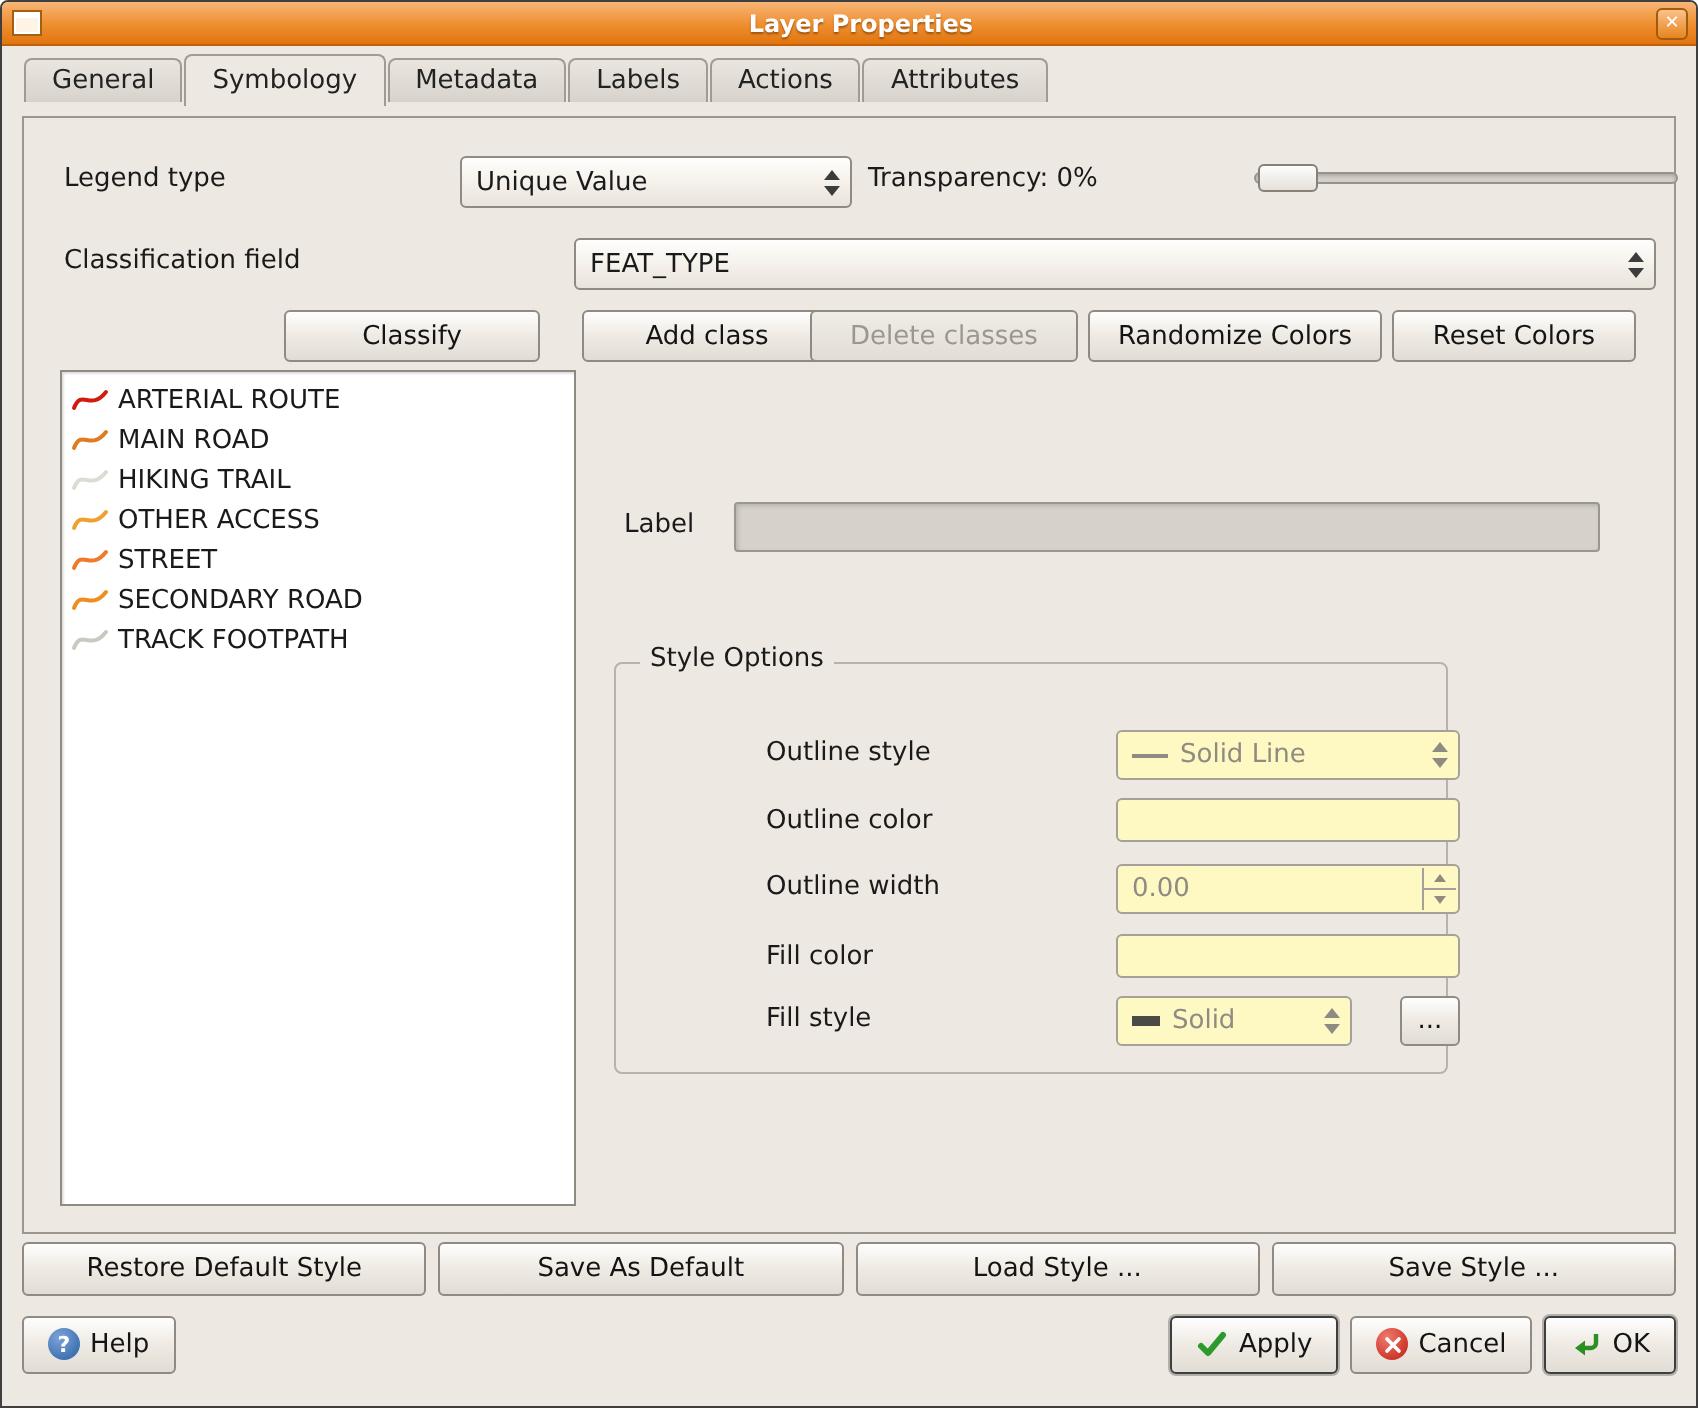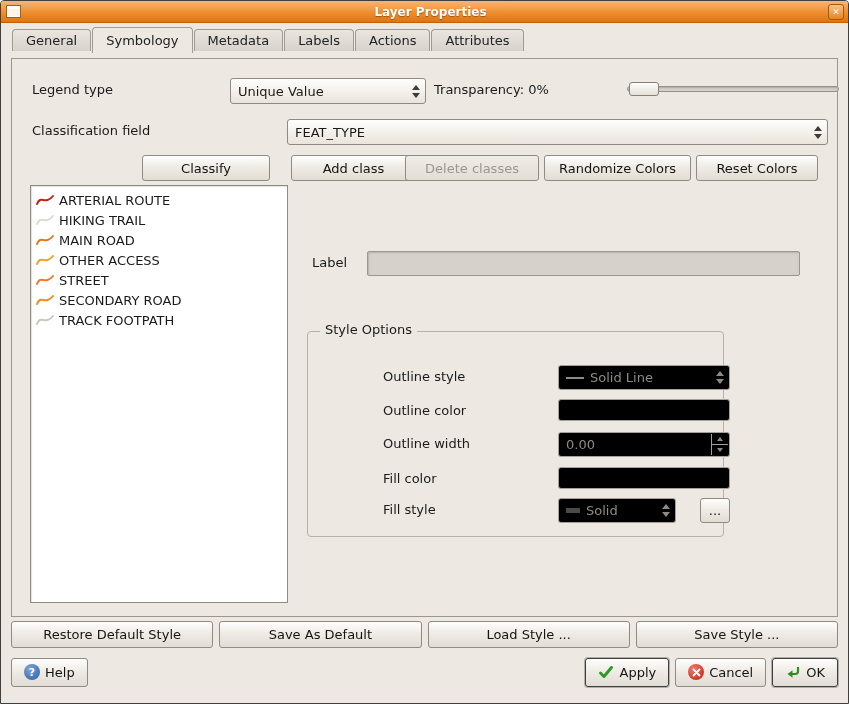--- a/index.html
+++ b/index.html
@@ -102,21 +102,21 @@
     position:absolute; background:#d6d2cb; border:1px solid #9b978f;
     box-shadow:inset 1px 1px 2px rgba(0,0,0,.15); border-radius:2px;
   }
   
   .group {
     position:absolute; left:295px; top:272px; width:417px; height:206px;
     border:1px solid #b7b3ab; border-radius:4px;
   }
   .group-title { position:absolute; top:-10px; left:12px; background:#EDE9E2; padding:0 5px; }
   .dcombo, .dbtn, .spinbox {
-    position:absolute; background:#000000; border:1px solid #a5a199;
+    position:absolute; background:#fef9c3; border:1px solid #a5a199;
     border-radius:3px; color:#8f8b83; display:flex; align-items:center;
     padding:0 20px 0 7px; white-space:nowrap;
   }
   .dbtn { padding:0; }
   .spin2 {
     position:absolute; right:1px; top:1px; bottom:1px; width:17px;
     border-left:1px solid #a5a199; display:flex; flex-direction:column;
   }
   .spin2 > div { flex:1; display:flex; align-items:center; justify-content:center; }
   .spin2 > div:first-child { border-bottom:1px solid #a5a199; }
@@ -220,29 +220,29 @@
 
     <div class="listbox">
       <div class="list-item">
         <svg width="20" height="14" viewBox="0 0 20 14">
             <path d="M2 11 C6 1, 10 13, 18 3" fill="none" stroke-width="2" stroke-linecap="round" stroke="#d01b0e"></path>
           </svg>
         <span>ARTERIAL ROUTE</span>
       </div>
       <div class="list-item">
         <svg width="20" height="14" viewBox="0 0 20 14">
+            <path d="M2 11 C6 1, 10 13, 18 3" fill="none" stroke-width="2" stroke-linecap="round" stroke="#e07b1f"></path>
+          </svg>
+        <span>MAIN ROAD</span>
+      </div>
+      <div class="list-item">
+        <svg width="20" height="14" viewBox="0 0 20 14">
             <path d="M2 11 C6 1, 10 13, 18 3" fill="none" stroke-width="2" stroke-linecap="round" stroke="#dcdcd4"></path>
           </svg>
         <span>HIKING TRAIL</span>
-      </div>
-      <div class="list-item">
-        <svg width="20" height="14" viewBox="0 0 20 14">
-            <path d="M2 11 C6 1, 10 13, 18 3" fill="none" stroke-width="2" stroke-linecap="round" stroke="#e07b1f"></path>
-          </svg>
-        <span>MAIN ROAD</span>
       </div>
       <div class="list-item">
         <svg width="20" height="14" viewBox="0 0 20 14">
             <path d="M2 11 C6 1, 10 13, 18 3" fill="none" stroke-width="2" stroke-linecap="round" stroke="#efa02f"></path>
           </svg>
         <span>OTHER ACCESS</span>
       </div>
       <div class="list-item">
         <svg width="20" height="14" viewBox="0 0 20 14">
             <path d="M2 11 C6 1, 10 13, 18 3" fill="none" stroke-width="2" stroke-linecap="round" stroke="#ef7b2a"></path>

